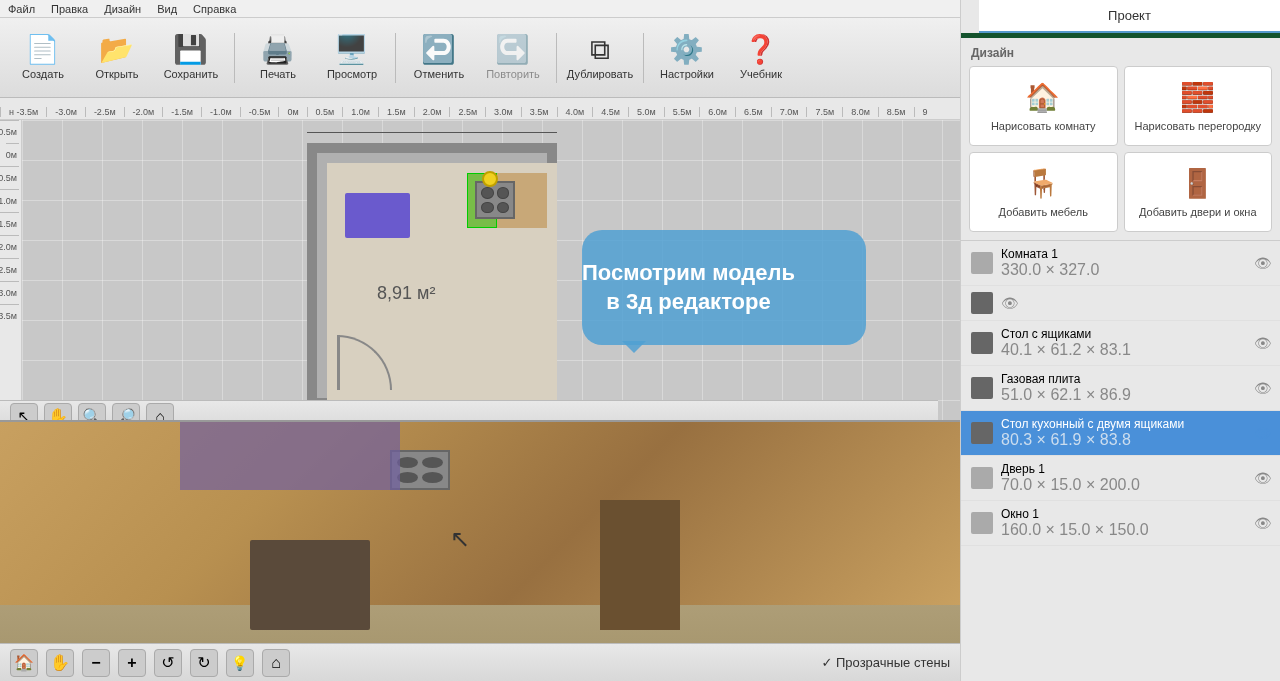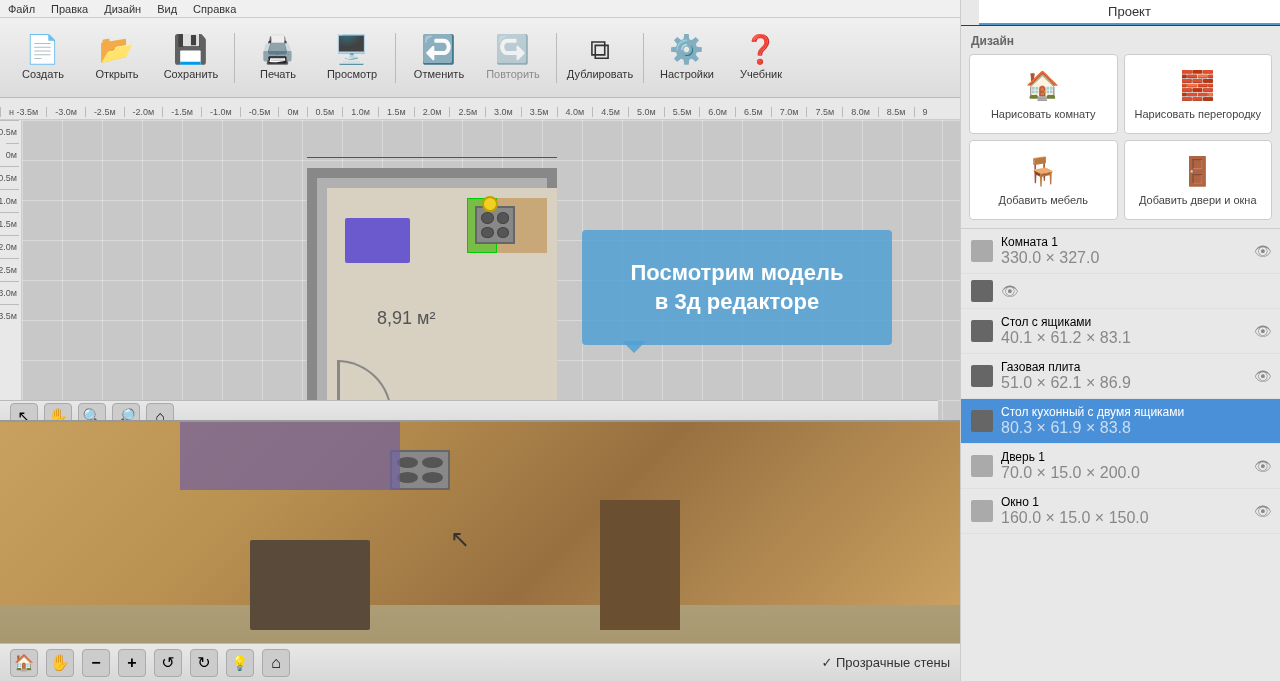--- a/index.html
+++ b/index.html
@@ -81,21 +81,21 @@
       background-image:
         linear-gradient(rgba(255,255,255,0.3) 1px, transparent 1px),
         linear-gradient(90deg, rgba(255,255,255,0.3) 1px, transparent 1px);
       background-size: 40px 40px;
       overflow: hidden;
     }
 
     
     .room-plan {
       position: absolute;
-      top: 48px; left: 285px;
+      top: 23px; left: 285px;
       width: 302px; height: 265px;
     }
     .room-outer {
       position: absolute;
       top: 0; left: 0;
       width: 250px; height: 265px;
       background: #b0b0b0;
       border: 10px solid #888;
     }
     .room-inner {
@@ -198,26 +198,26 @@
       top: 10px; left: 140px;
       width: 30px; height: 55px;
       background: rgba(0,220,0,0.4);
       border: 1px solid #00cc00;
     }
 
     
     .speech-bubble {
       position: absolute;
       top: 110px; left: 560px;
-      width: 310px; height: 115px;
+      width: 284px; height: 115px;
       background: rgba(80, 160, 210, 0.85);
-      border-radius: 4px;
-      display: flex;
-      align-items: center;
-      justify-content: center;
+      border-radius: 20px;
+      display: flex;
+      align-items: center;
+      justify-content: flex-start;
       text-align: center;
       color: white;
       font-size: 22px;
       font-weight: bold;
       line-height: 1.3;
       z-index: 20;
     }
     .speech-bubble::after {
       content: '';
       position: absolute;
@@ -295,22 +295,22 @@
       position: absolute;
       top: 0; right: 0;
       width: 320px; height: 681px;
       background: #e8e8e8;
       border-left: 1px solid #ccc;
     }
 
     
     .panel-tabs {
       display: flex;
-      height: 26px;
-      border-bottom: 1px solid #14532d;
+      height: 38px;
+      border-bottom: 5px solid #14532d;
       padding-left: 18px;
     }
     .panel-tab {
       flex: 1;
       display: flex;
       align-items: center;
       justify-content: center;
       font-size: 13px;
       cursor: pointer;
       border-bottom: 2px solid transparent;

